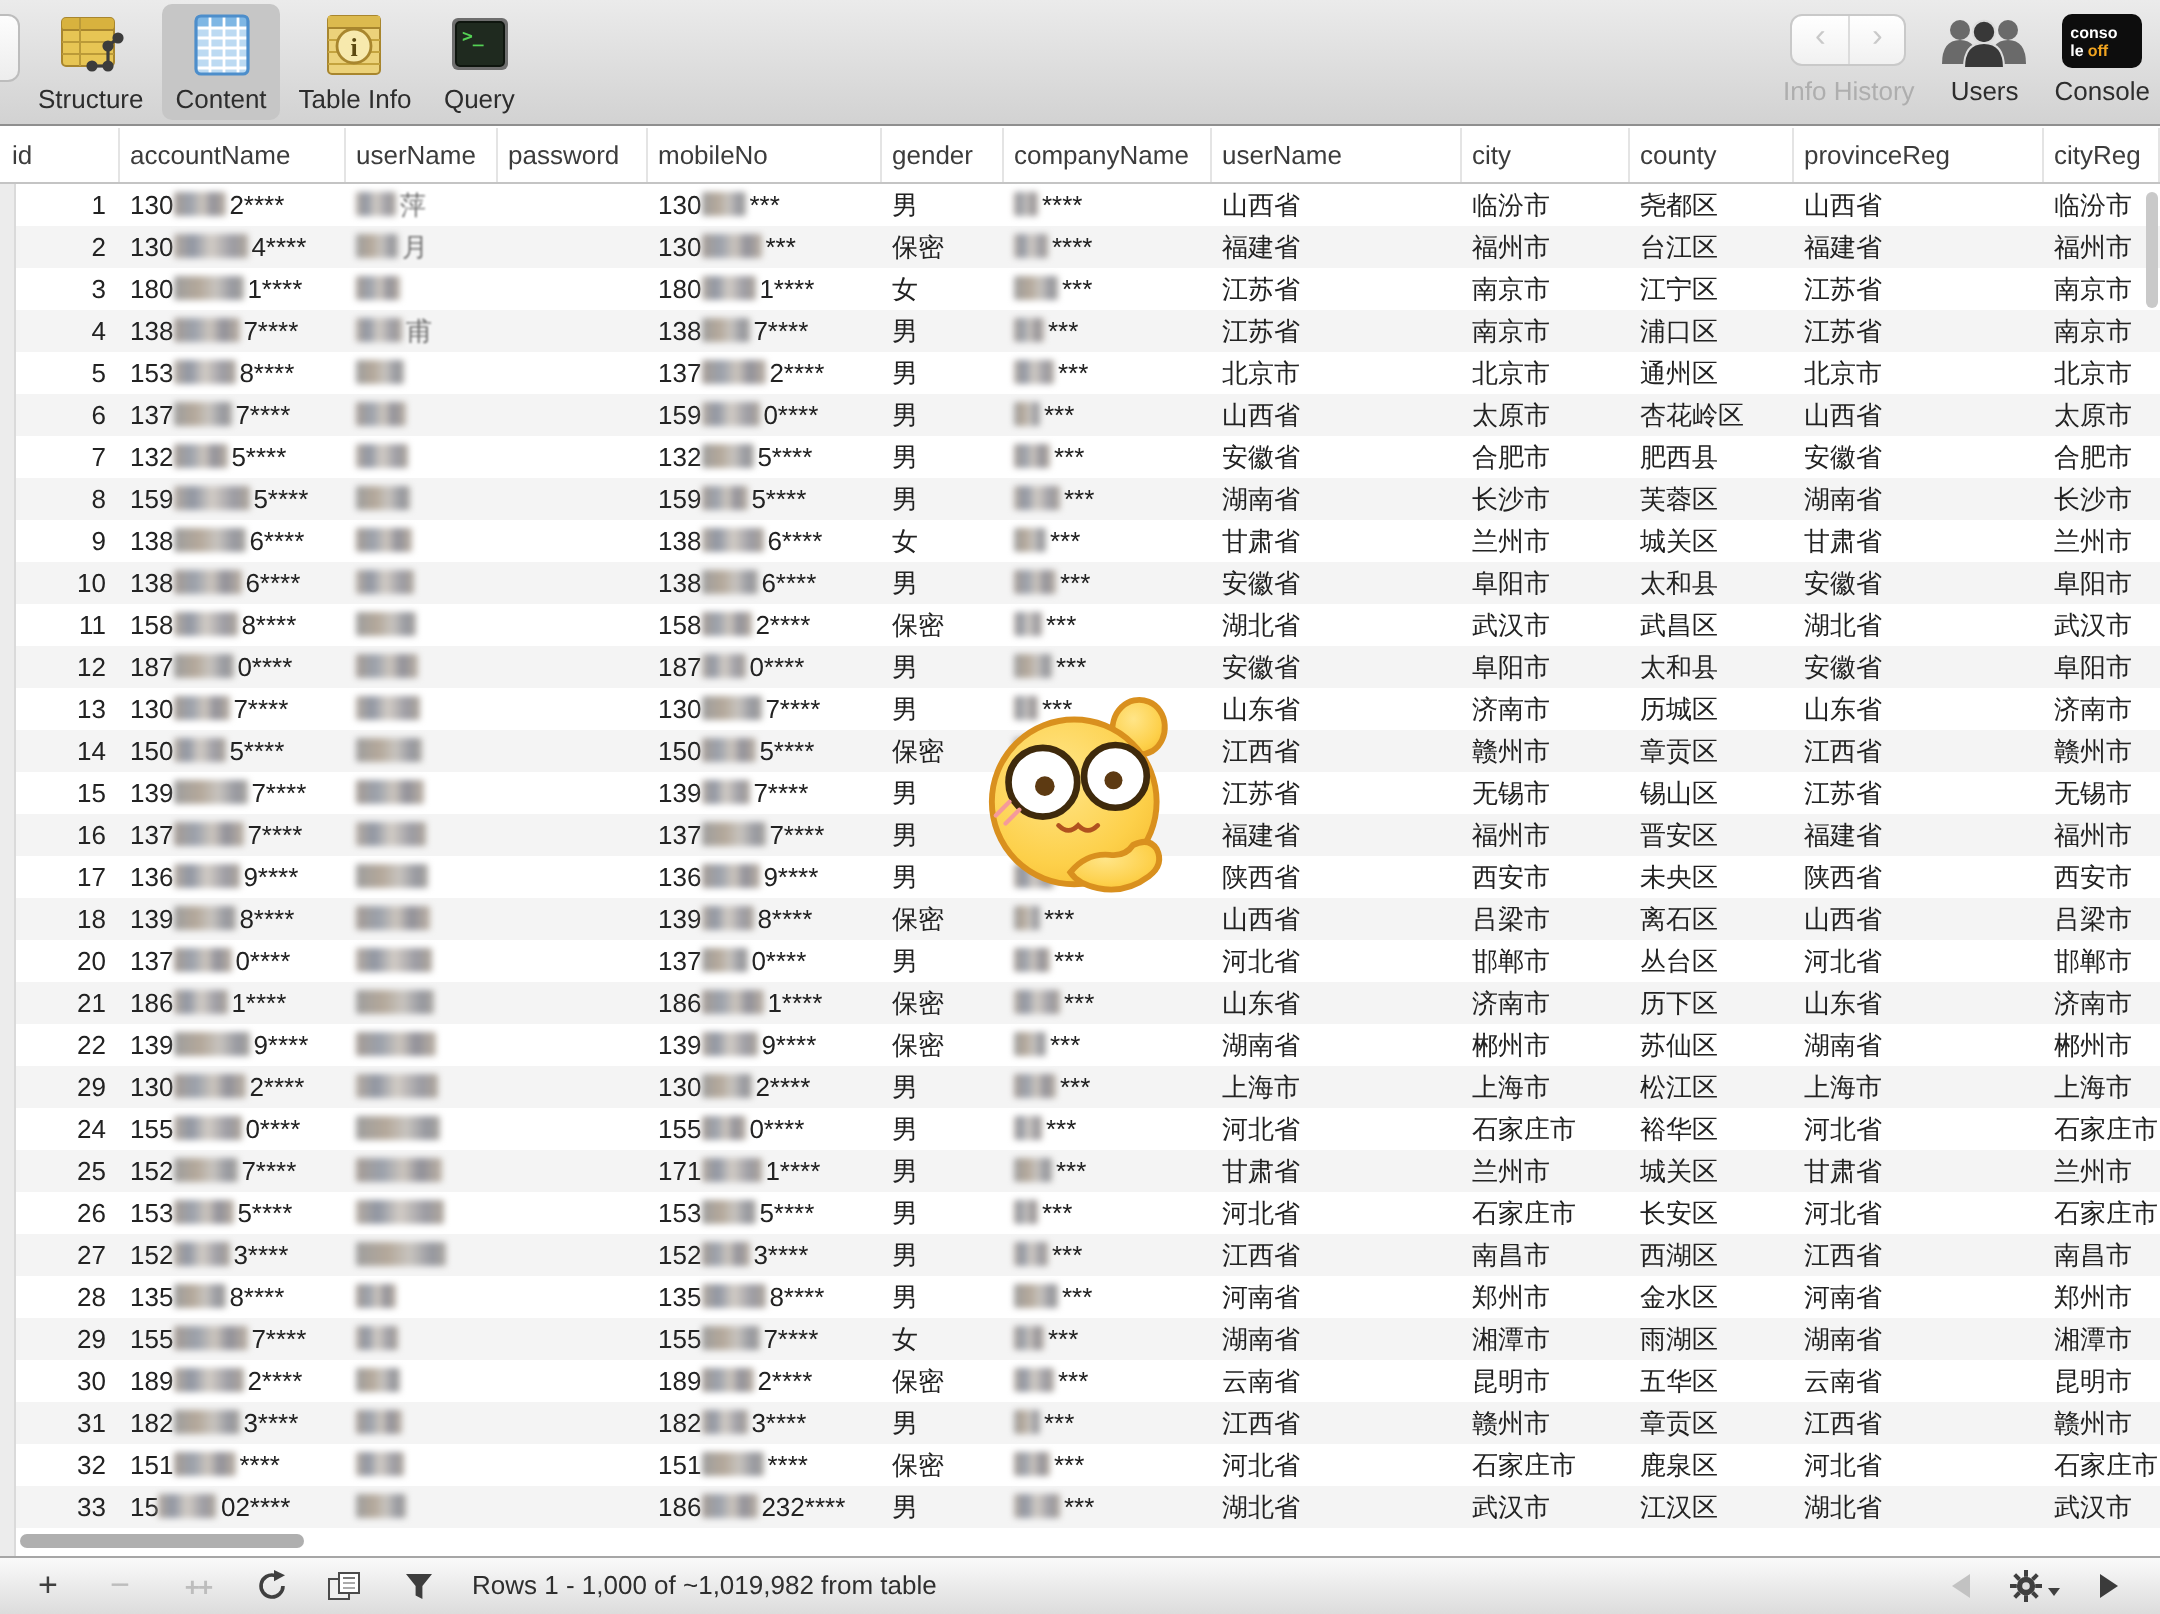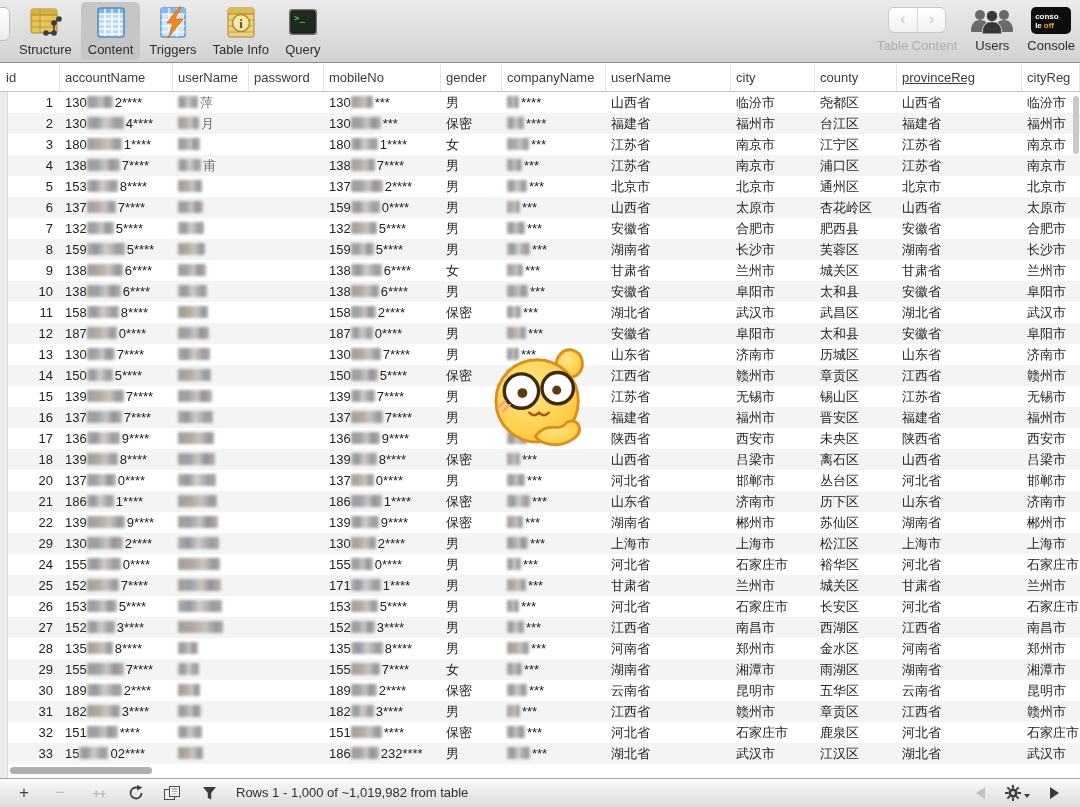--- a/index.html
+++ b/index.html
@@ -119,38 +119,20 @@
                 <line x1="26" y1="2" x2="26" y2="31"></line>
               </g>
               <rect x="5" y="2" width="26" height="29" rx="2.5" fill="none" stroke="#4d8ecb" stroke-width="1.6"></rect>
             </svg>
           </span>
           <span class="tb-label">Content</span>
         </div>
         <div class="tb-btn">
           <span class="ico">
             <svg width="36" height="34" viewBox="0 0 36 34">
-              <rect x="6" y="2" width="24" height="29" rx="2" fill="#cfe4f5" stroke="#5b98cf" stroke-width="1.5"></rect>
-              <rect x="6" y="2" width="24" height="6" fill="#86b9e4"></rect>
-              <g stroke="#ffffff" stroke-width="1.2">
-                <line x1="14" y1="2" x2="14" y2="31"></line>
-                <line x1="22" y1="2" x2="22" y2="31"></line>
-                <line x1="6" y1="8" x2="30" y2="8"></line>
-                <line x1="6" y1="14" x2="30" y2="14"></line>
-                <line x1="6" y1="20" x2="30" y2="20"></line>
-                <line x1="6" y1="26" x2="30" y2="26"></line>
-              </g>
-              <path d="M24 1 L12 17 H18 L13 32 L28 13 H20 L26 1 Z" fill="#f28a1f" stroke="#c96a10" stroke-width="0.8"></path>
-            </svg>
-          </span>
-          <span class="tb-label">Triggers</span>
-        </div>
-        <div class="tb-btn">
-          <span class="ico">
-            <svg width="36" height="34" viewBox="0 0 36 34">
               <rect x="5" y="2" width="26" height="29" rx="2" fill="#ecd27a" stroke="#a8862e"></rect>
               <rect x="5" y="2" width="26" height="6" fill="#dcba4e"></rect>
               <line x1="5" y1="8" x2="31" y2="8" stroke="#a8862e"></line>
               <line x1="5" y1="14" x2="31" y2="14" stroke="#c4a33e"></line>
               <line x1="5" y1="20" x2="31" y2="20" stroke="#c4a33e"></line>
               <line x1="5" y1="26" x2="31" y2="26" stroke="#c4a33e"></line>
               <circle cx="18" cy="17" r="8.5" fill="#f7e9ad" stroke="#a8862e" stroke-width="1.4"></circle>
               <text x="18" y="22" text-anchor="middle" font-size="13" font-weight="bold" fill="#5d4a12" font-family="Liberation Serif, serif">i</text>
             </svg>
           </span>
@@ -170,21 +152,21 @@
     <div class="tb-right">
       <div class="tb-item">
         <div class="seg">
           <div class="seg-btn">
               <span class="chev">‹</span>
             </div>
           <div class="seg-btn">
               <span class="chev">›</span>
             </div>
         </div>
-        <div class="tb-label disabled">Table Content</div>
+        <div class="tb-label disabled">Info History</div>
       </div>
       <div class="tb-item">
         <div class="users-ico">
           <svg width="44" height="30" viewBox="0 0 44 30">
             <g fill="#6a6a6a">
               <circle cx="10" cy="8" r="5"></circle>
                 <path d="M1 25 Q1 13 10 13 Q19 13 19 25 Z"></path>
               <circle cx="34" cy="8" r="5"></circle>
                 <path d="M25 25 Q25 13 34 13 Q43 13 43 25 Z"></path>
             </g>
@@ -210,21 +192,21 @@
       <div class="hcell" style="width: 60px; padding-left: 6px;">id</div>
       <div class="hcell" style="width: 113px;">accountName</div>
       <div class="hcell" style="width: 76px;">userName</div>
       <div class="hcell" style="width: 75px;">password</div>
       <div class="hcell" style="width: 117px;">mobileNo</div>
       <div class="hcell" style="width: 61px;">gender</div>
       <div class="hcell" style="width: 104px;">companyName</div>
       <div class="hcell" style="width: 125px;">userName</div>
       <div class="hcell" style="width: 84px;">city</div>
       <div class="hcell" style="width: 82px;">county</div>
-      <div class="hcell" style="width: 125px; text-decoration: underline;">provinceReg</div>
+      <div class="hcell" style="width: 125px;">provinceReg</div>
       <div class="hcell" style="width: 58px;">cityReg</div>
     </div>
   <div class="gutter"></div>
   <div class="tbody">
       <div class="trow">
         <div class="tcell id" style="width: 52px;">1</div>
         <div class="tcell" style="width: 113px;">130<span class="blur b0" style="width: 26px;"></span><span class="suffix">2****</span></div>
         <div class="tcell" style="width: 76px;"><span class="blur b1" style="width: 20px;"></span><span class="tail">萍</span></div>
         <div class="tcell" style="width: 75px;"></div>
         <div class="tcell" style="width: 117px;">130<span class="blur b2" style="width: 22px;"></span><span class="suffix">***</span></div>

